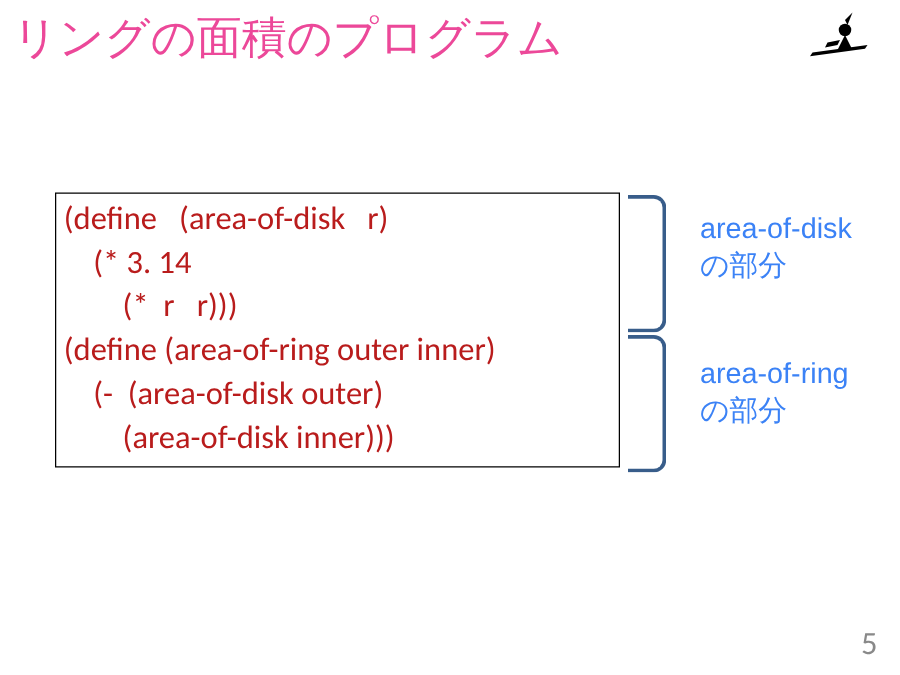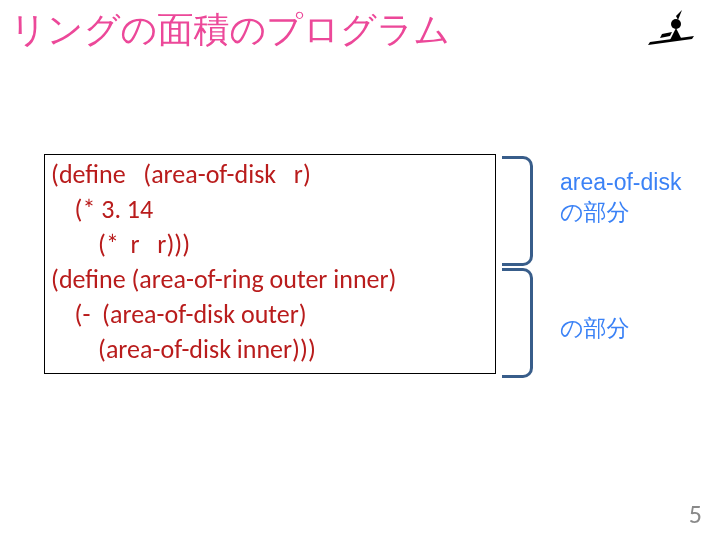--- a/index.html
+++ b/index.html
@@ -105,17 +105,17 @@
 
 <div class="brace brace1"></div>
 <div class="brace brace2"></div>
 
 <div class="annot annot1">
   <span>area-of-disk</span><br>
   <span>の部分</span>
 </div>
 
 <div class="annot annot2">
-  <br>
+  <span>area-of-ring</span><br>
   <span>の部分</span>
 </div>
 
 <div class="pagenum">5</div>
 
 </body></html>

